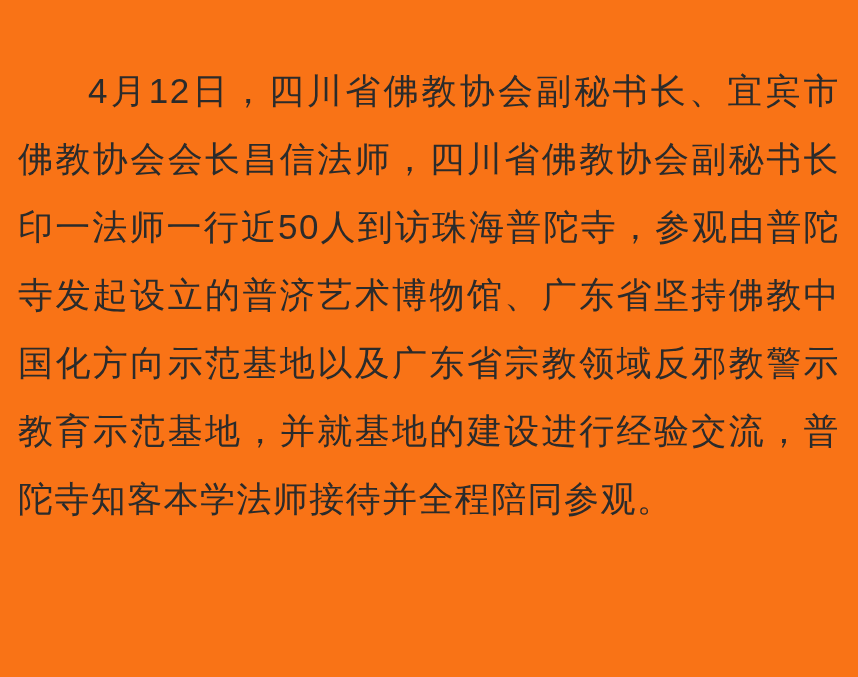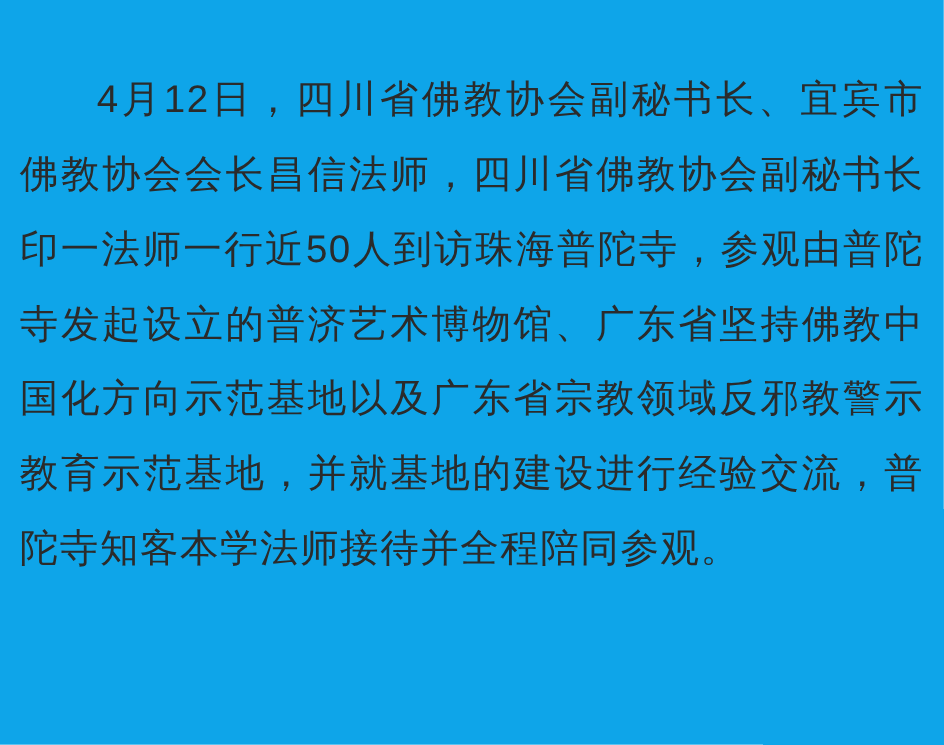--- a/index.html
+++ b/index.html
@@ -10,21 +10,21 @@
   body {
     width: 858px;
     height: 677px;
     overflow: hidden;
     font-family: "Liberation Sans", sans-serif;
   }
   .page {
     box-sizing: border-box;
     width: 858px;
     height: 677px;
-    background: #0ea5e9;
+    background: #f97316;
     padding: 22px 18px 0 18px;
     display: block;
   }
   .article-body {
     font-family: "Liberation Sans", sans-serif;
     font-size: 35px;
     line-height: 68px;
     color: #2b2b2b;
     text-align: justify;
     text-justify: inter-character;

